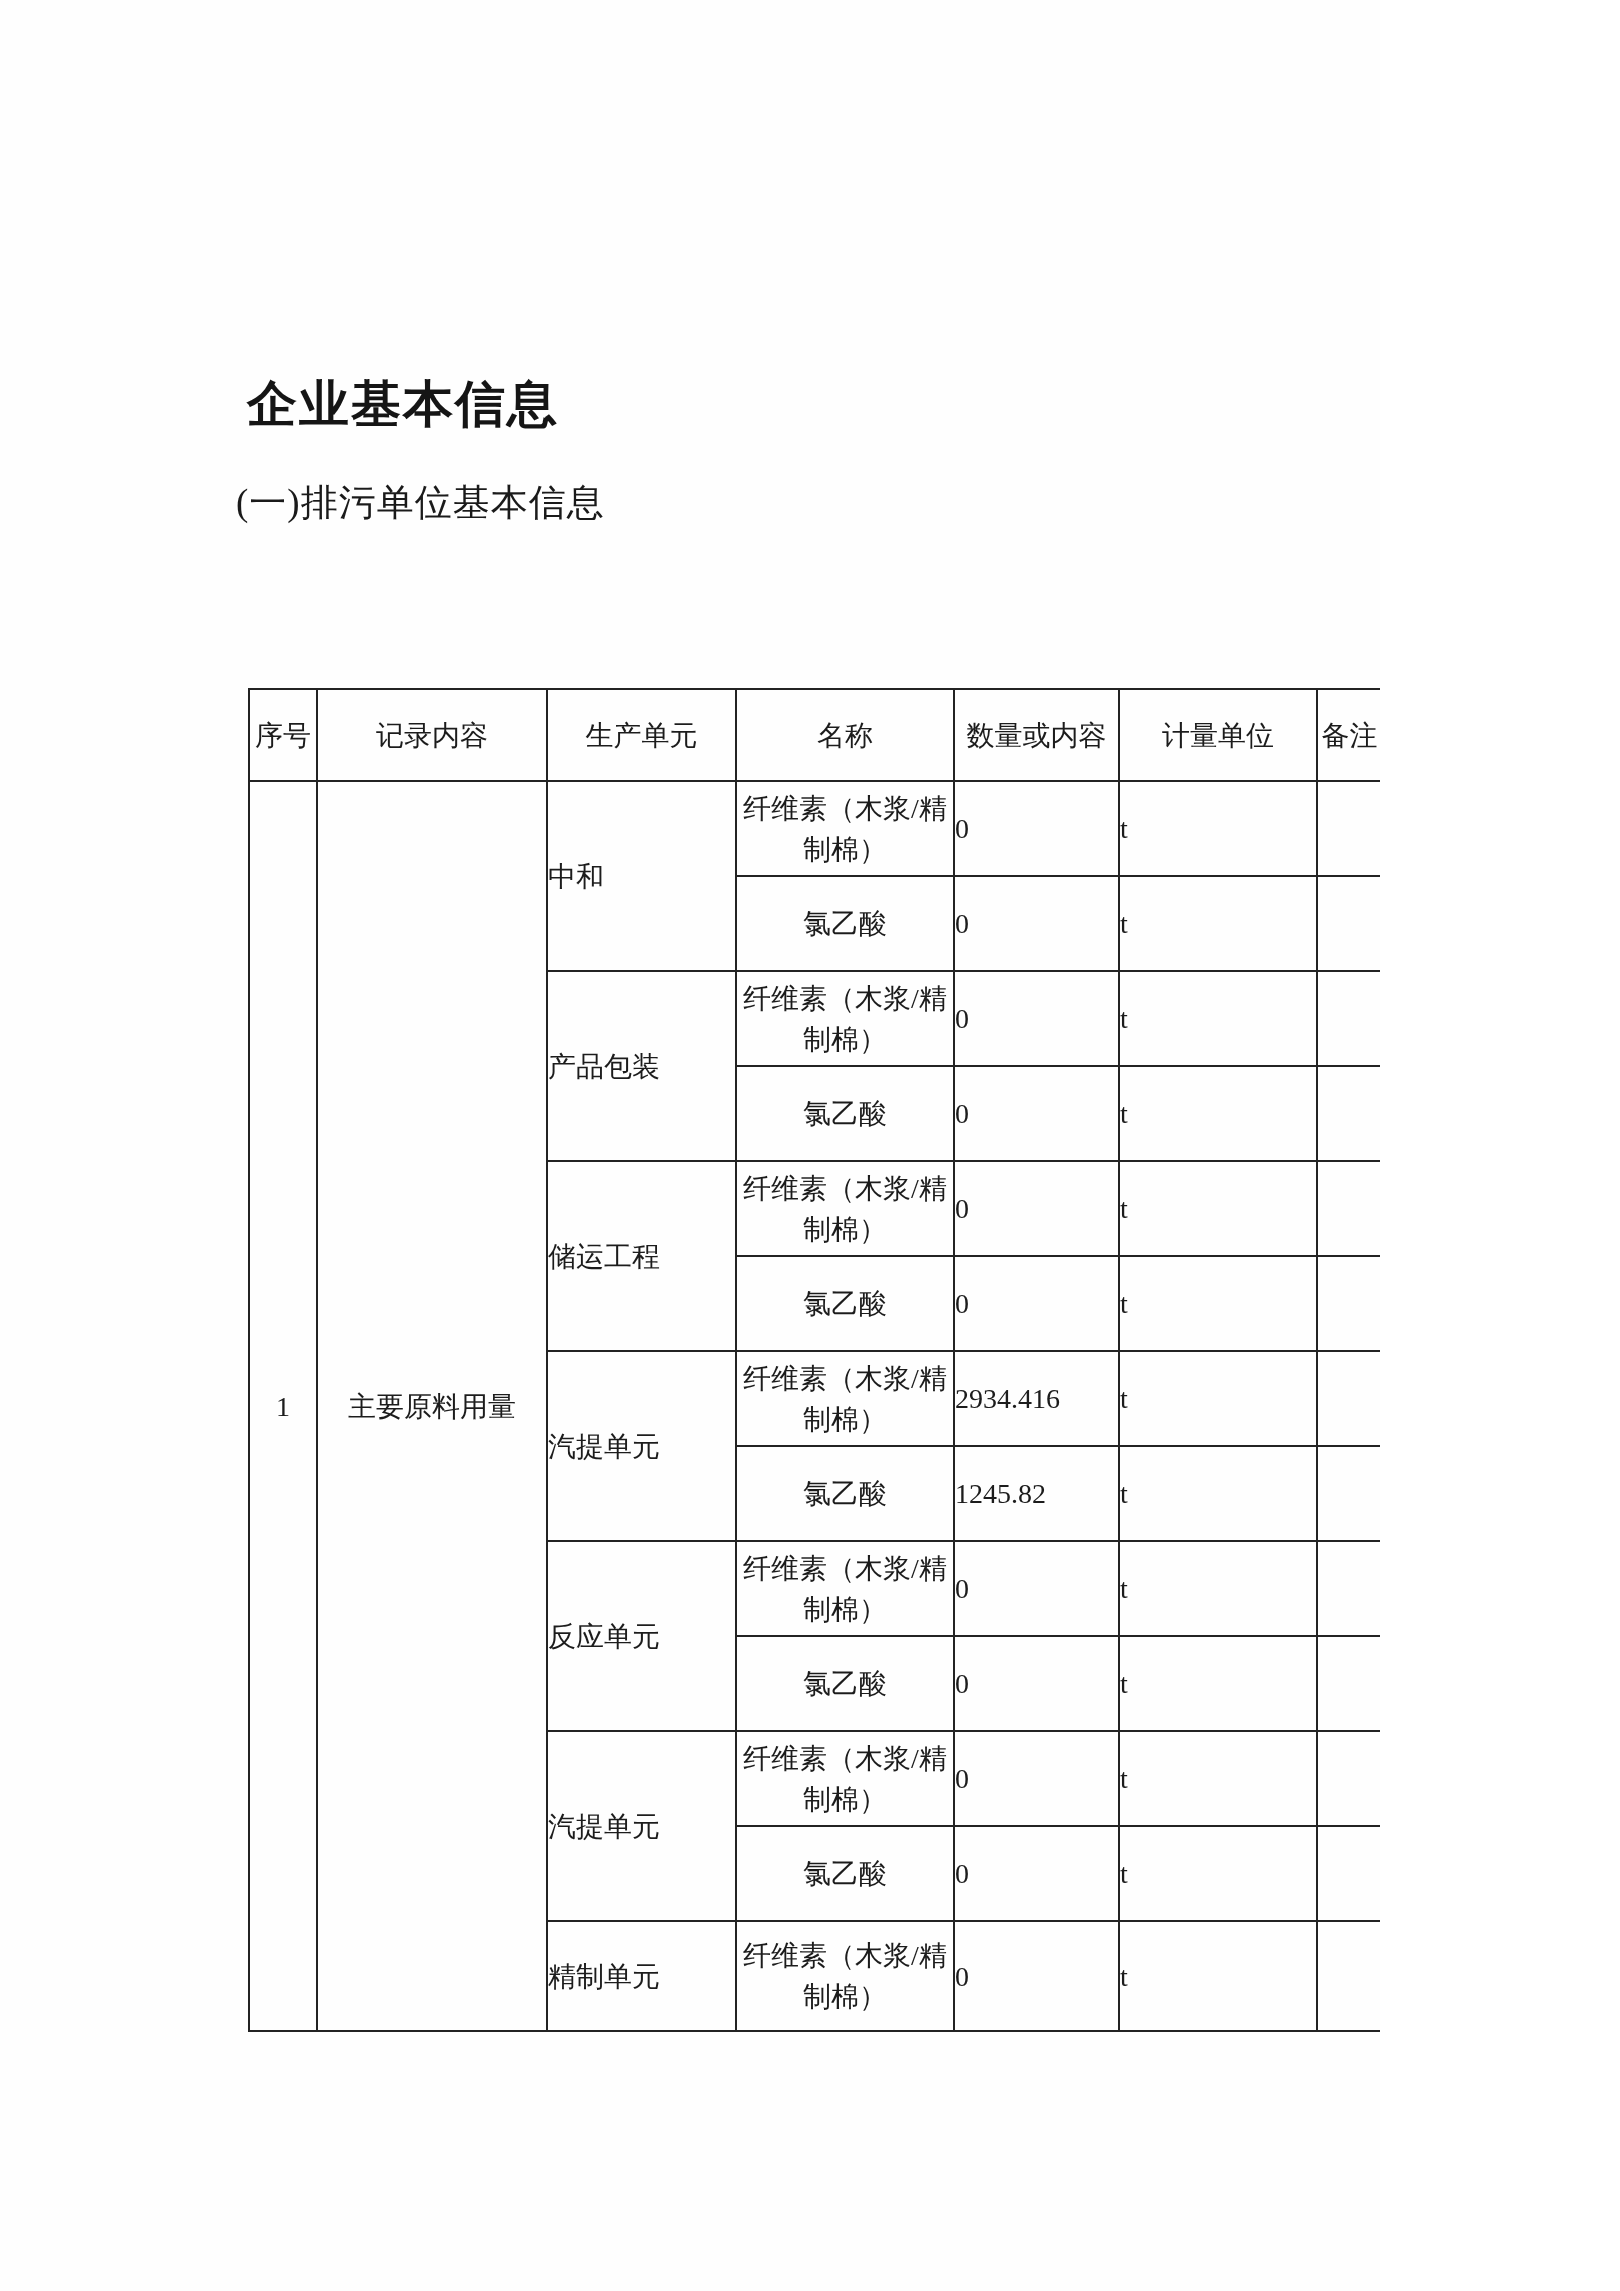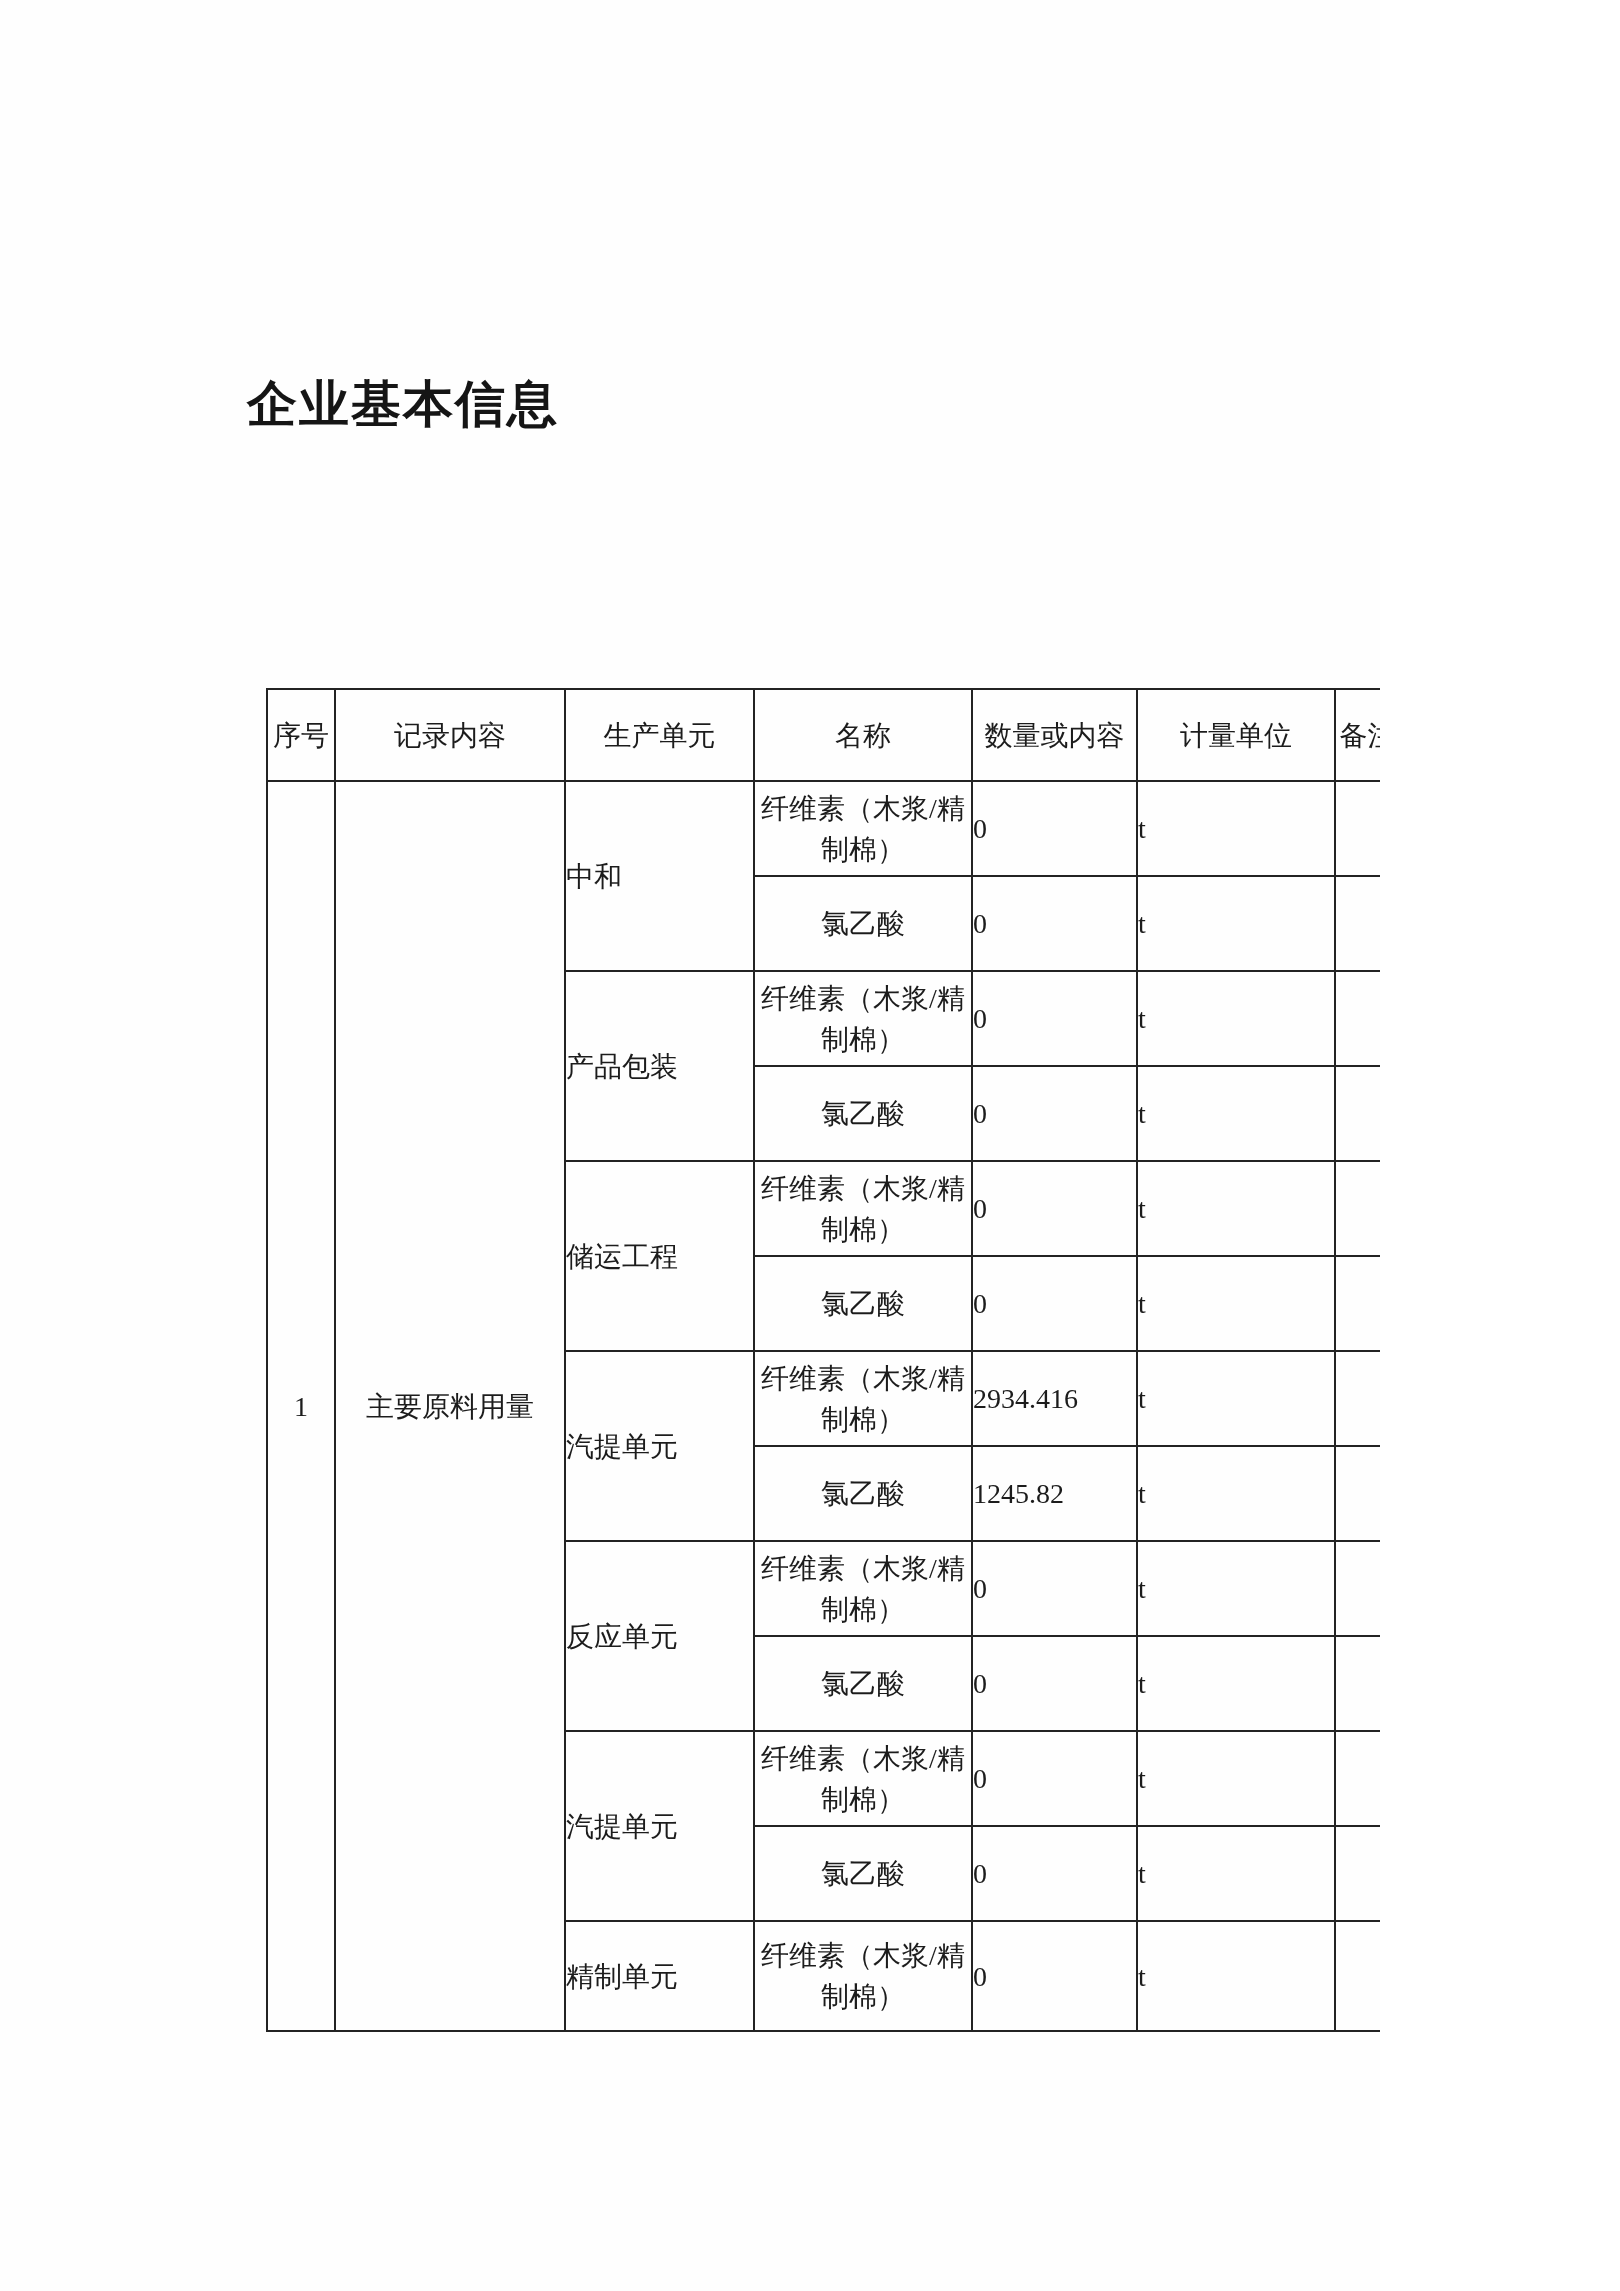--- a/index.html
+++ b/index.html
@@ -41,21 +41,21 @@
   .table-caption {
     position: absolute;
     left: 248px;
     top: 604px;
     font-size: 28px;
     letter-spacing: 1px;
     color: #1d1d1d;
   }
   table.basic-info {
     position: absolute;
-    left: 266px;
+    left: 248px;
     top: 688px;
     width: 1132px;
     border-collapse: collapse;
     table-layout: fixed;
     font-size: 28px;
     color: #1c1c1c;
     padding-left: 42px;
   }
   table.basic-info th,
   table.basic-info td {
@@ -114,20 +114,21 @@
     box-shadow: 0 -4.9px 0 -2px rgba(150,150,150,.3), 0 5.9px 0 -2px rgba(150,150,150,.25);
   }
 </style>
 </head>
 <body>
 
 <div class="page">
 
   <h1 class="doc-title">企业基本信息</h1>
 
+  <h2 class="section-heading">(一)排污单位基本信息</h2>
 
 
   <table class="basic-info">
     <colgroup>
       <col style="width:68px">
       <col style="width:230px">
       <col style="width:189px">
       <col style="width:218px">
       <col style="width:165px">
       <col style="width:198px">

